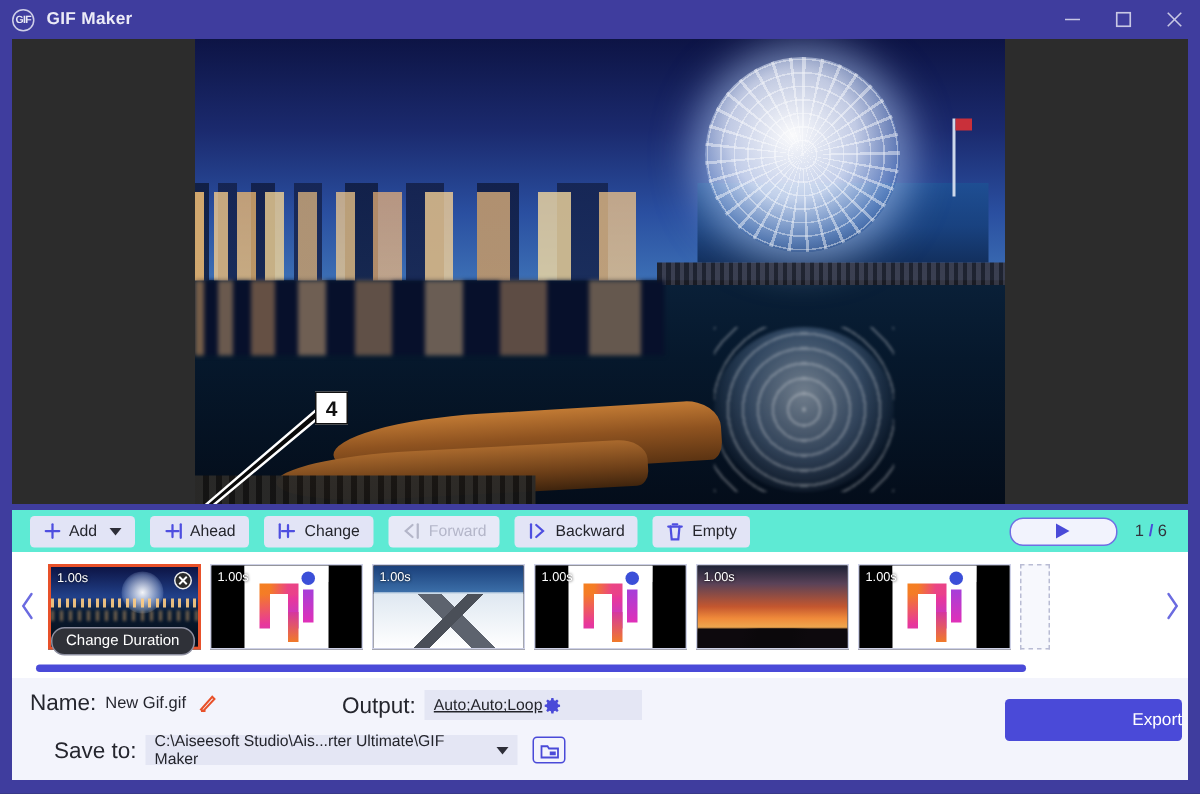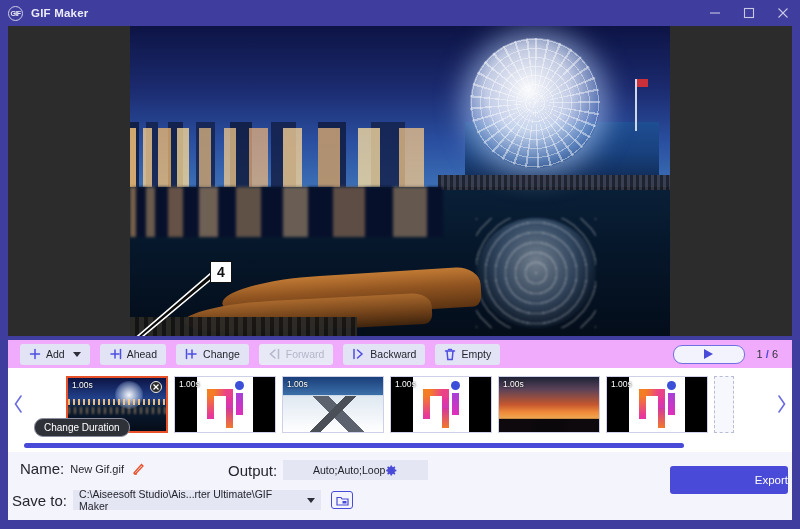--- a/index.html
+++ b/index.html
@@ -191,21 +191,21 @@
     position: absolute; left: 70px; top: 240px;
     width: 150px; height: 110px;
     z-index: 6; pointer-events: none;
   }
 
   
   .toolbar {
     position: absolute; top: 340px; left: 8px;
     width: 784px; height: 28px;
     display: flex; align-items: center;
-    background: #f0abfc;
+    background: #5eead4;
     padding-left: 12px;
   }
   .tbtn {
     height: 21px; padding: 0 9px;
     display: flex; align-items: center; gap: 5px;
     background: #e2e4f6;
     border: none; border-radius: 3px;
     color: #24252c; font-size: 10.5px;
     margin-right: 10px;
     cursor: pointer;
@@ -238,21 +238,20 @@
   .nav-arrow {
     width: 22px; height: 72px;
     display:flex; align-items:center; justify-content:center;
     cursor:pointer; flex:0 0 22px;
   }
   .thumbs {
     flex: 1; height: 72px;
     display: flex; align-items: center; gap: 6px;
     overflow: hidden;
     padding: 0 2px;
-    justify-content: center;
   }
   .thumb {
     position: relative; flex: 0 0 auto;
     width: 102px; height: 57px;
     background: #000;
     border: 1.4px solid #cdd0e6;
     overflow: hidden;
     cursor: pointer;
   }
   .thumb.selected { border: 2px solid #e8512a; }
@@ -326,29 +325,29 @@
     background:#4a4ad8; border-radius:3px; cursor:pointer;
   }
 
   
   .bottom {
     position:absolute; top:452px; left:8px; width:784px; height:68px;
     background:#f3f4fc;
   }
   .row { position:absolute; display:flex; align-items:center; font-size:11px; color:#24252c; }
   .row1 { top:8px; left:12px; }
-  .row2 { top:38px; left:4px; }
+  .row2 { top:38px; left:28px; }
   .lbl { color:#25262e; font-size:15px; margin-right:6px; }
   .val { color:#25262e; font-size:11px; }
   .pencil { margin-left:8px; cursor:pointer; display:flex; }
   .output-row { position:absolute; top:8px; left:220px; display:flex; align-items:center; }
   .output-field {
     width:145px; height:20px; background:#e4e6f4;
-    display:flex; align-items:center; justify-content:center;
-    padding:0 6px; font-size:10.5px; color:#23242b; cursor:pointer;
+    display:flex; align-items:center; justify-content:flex-start;
+    padding:0 6px; font-size:10.5px; color:#23242b; cursor:pointer;text-decoration:underline;
   }
   .gear { cursor:pointer; display:flex; }
   .path-field {
     width:248px; height:20px; background:#e4e6f4;
     display:flex; align-items:center; justify-content:space-between;
     padding:0 6px; font-size:10.5px; color:#23242b; cursor:pointer;
   }
   .folder-btn {
     width:22px;height:18px;margin-left:10px;
     border:1.3px solid #4a4ad8;border-radius:3px;

